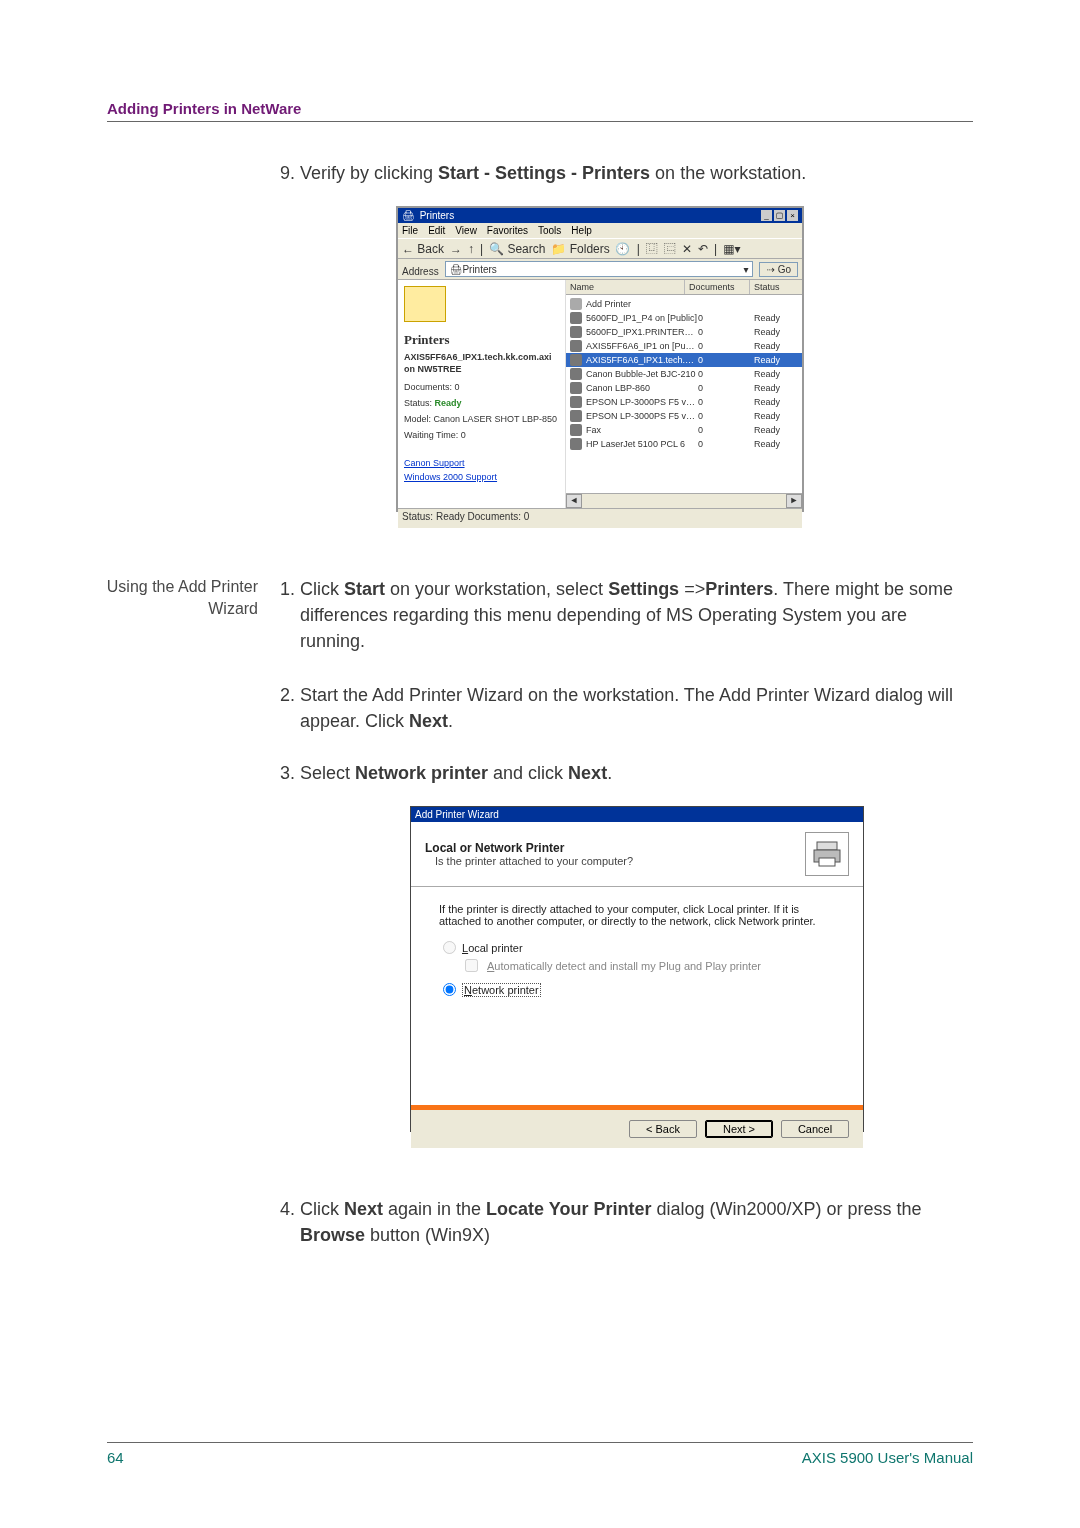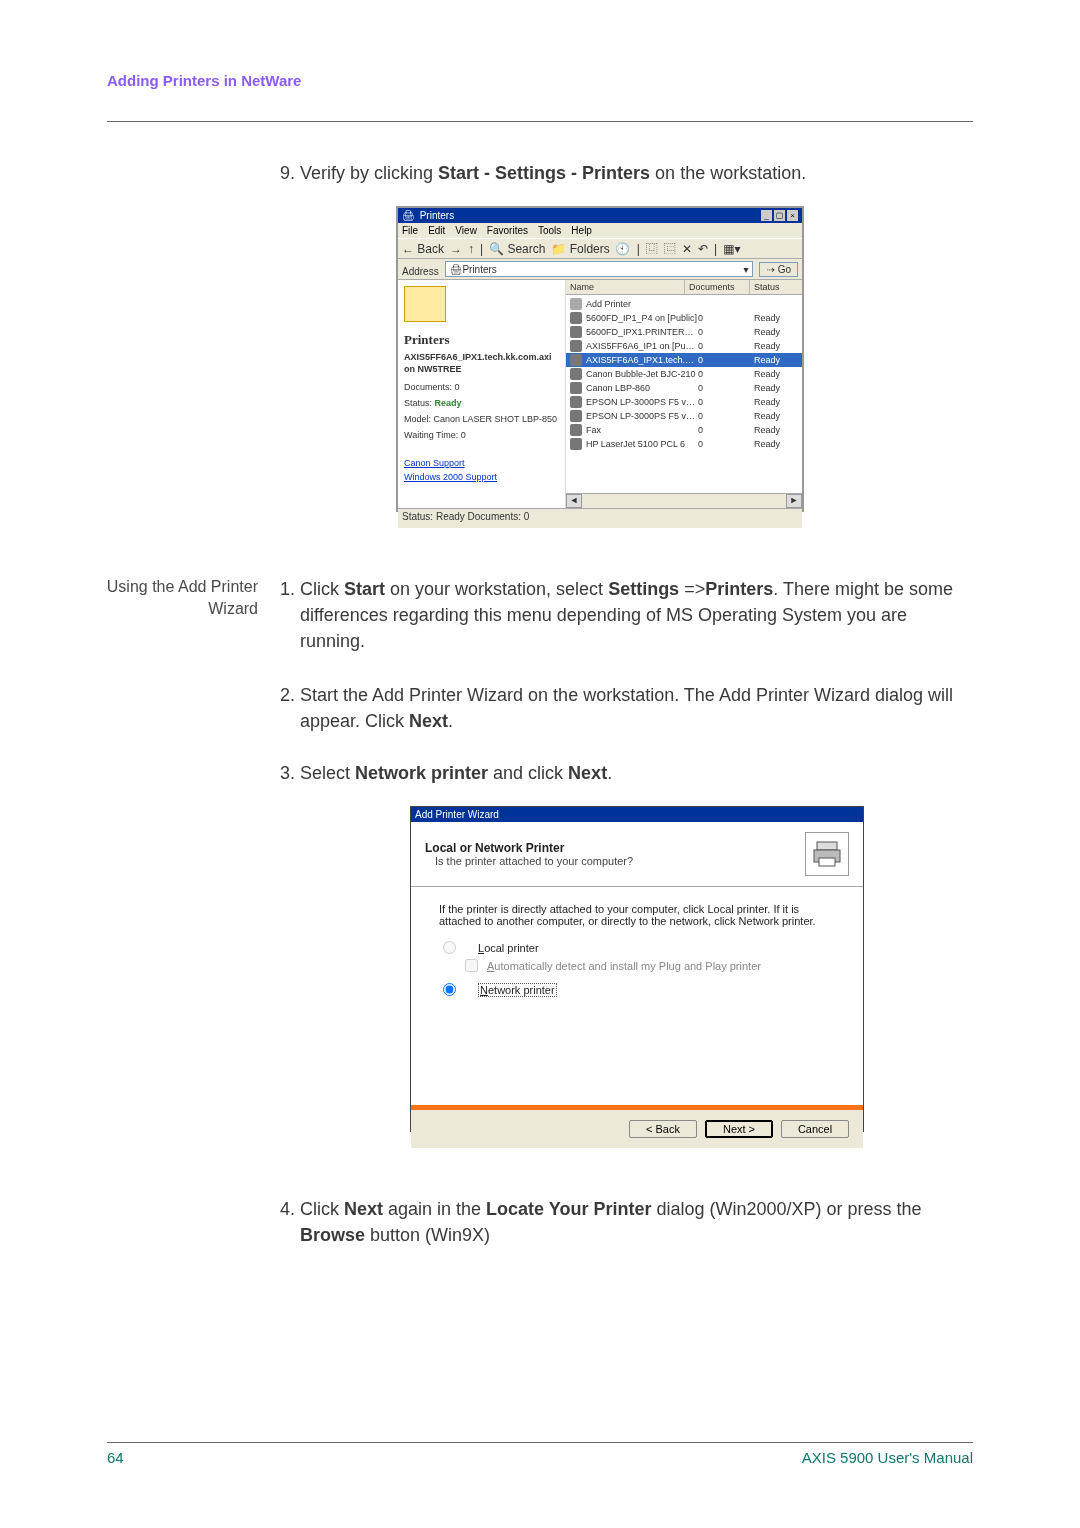--- a/index.html
+++ b/index.html
@@ -13,24 +13,24 @@
     width: 1080px;
     height: 1528px;
     margin: 0 auto;
     background: #fff;
     position: relative;
     box-sizing: border-box;
   }
   .header-title {
     position: absolute;
     left: 107px;
-    top: 72px;
+    top: 100px;
     font-size: 15px;
     font-weight: 600;
-    color: #8b5cf6;
+    color: #701a75;
   }
   .header-rule {
     position: absolute;
     left: 107px;
     right: 107px;
     top: 113px;
     border: none;
     border-top: 1.5px solid #666;
   }
   .step-row {
@@ -104,21 +104,21 @@
   
   .wiz-body { padding: 0; }
   .wiz-top { display:flex; align-items:center; padding:10px 14px; border-bottom:1px solid #aaa;}
   .wiz-top .txt { flex:1; }
   .wiz-top .t1 { font-size:12px; font-weight:bold; color:#222;}
   .wiz-top .t2 { font-size:11px; color:#444; margin-left:10px;}
   .wiz-pricon { width:42px; height:42px; border:1px solid #999; display:flex; align-items:center; justify-content:center;}
   .wiz-pricon svg { width:32px; height:32px;}
   .wiz-main { padding:16px 28px 32px 28px; font-size:11px; color:#222; min-height: 170px;}
   .wiz-main p { margin:0 0 14px 0; font-size:11px;}
-  .radio-line { display:flex; align-items:center; gap:22px; margin:5px 0 2px 4px; font-size:11px;}
+  .radio-line { display:flex; align-items:center; gap:6px; margin:5px 0 2px 4px; font-size:11px;}
   .radio-line input { margin:0; }
   .radio-line label u { text-decoration: underline; }
   .chk-line { display:flex; align-items:center; gap:6px; margin:2px 0 8px 22px; font-size:11px; color:#888;}
   .dotted { border:1px dotted #555; padding:0 1px;}
   .wiz-btns { display:flex; justify-content:flex-end; gap:8px; padding:10px 14px; border-top:5px solid #f97316; background:#ece9d8;}
   .wiz-btns button { font-size:11px; padding:2px 14px; min-width:68px; background:#ece9d8; border:1px solid #888; border-radius:2px;}
   .footer {
     position: absolute;
     left: 107px;
     right: 107px;

